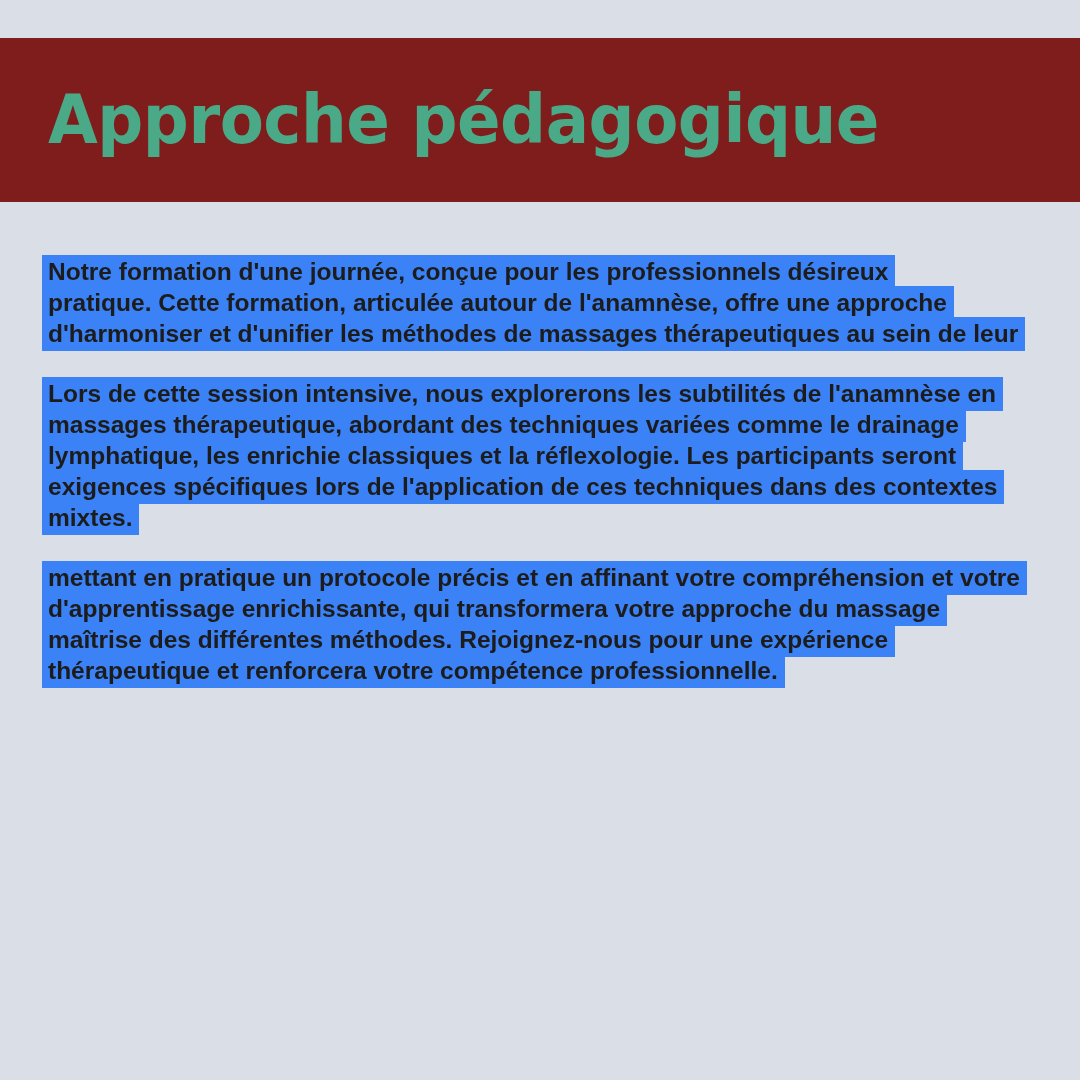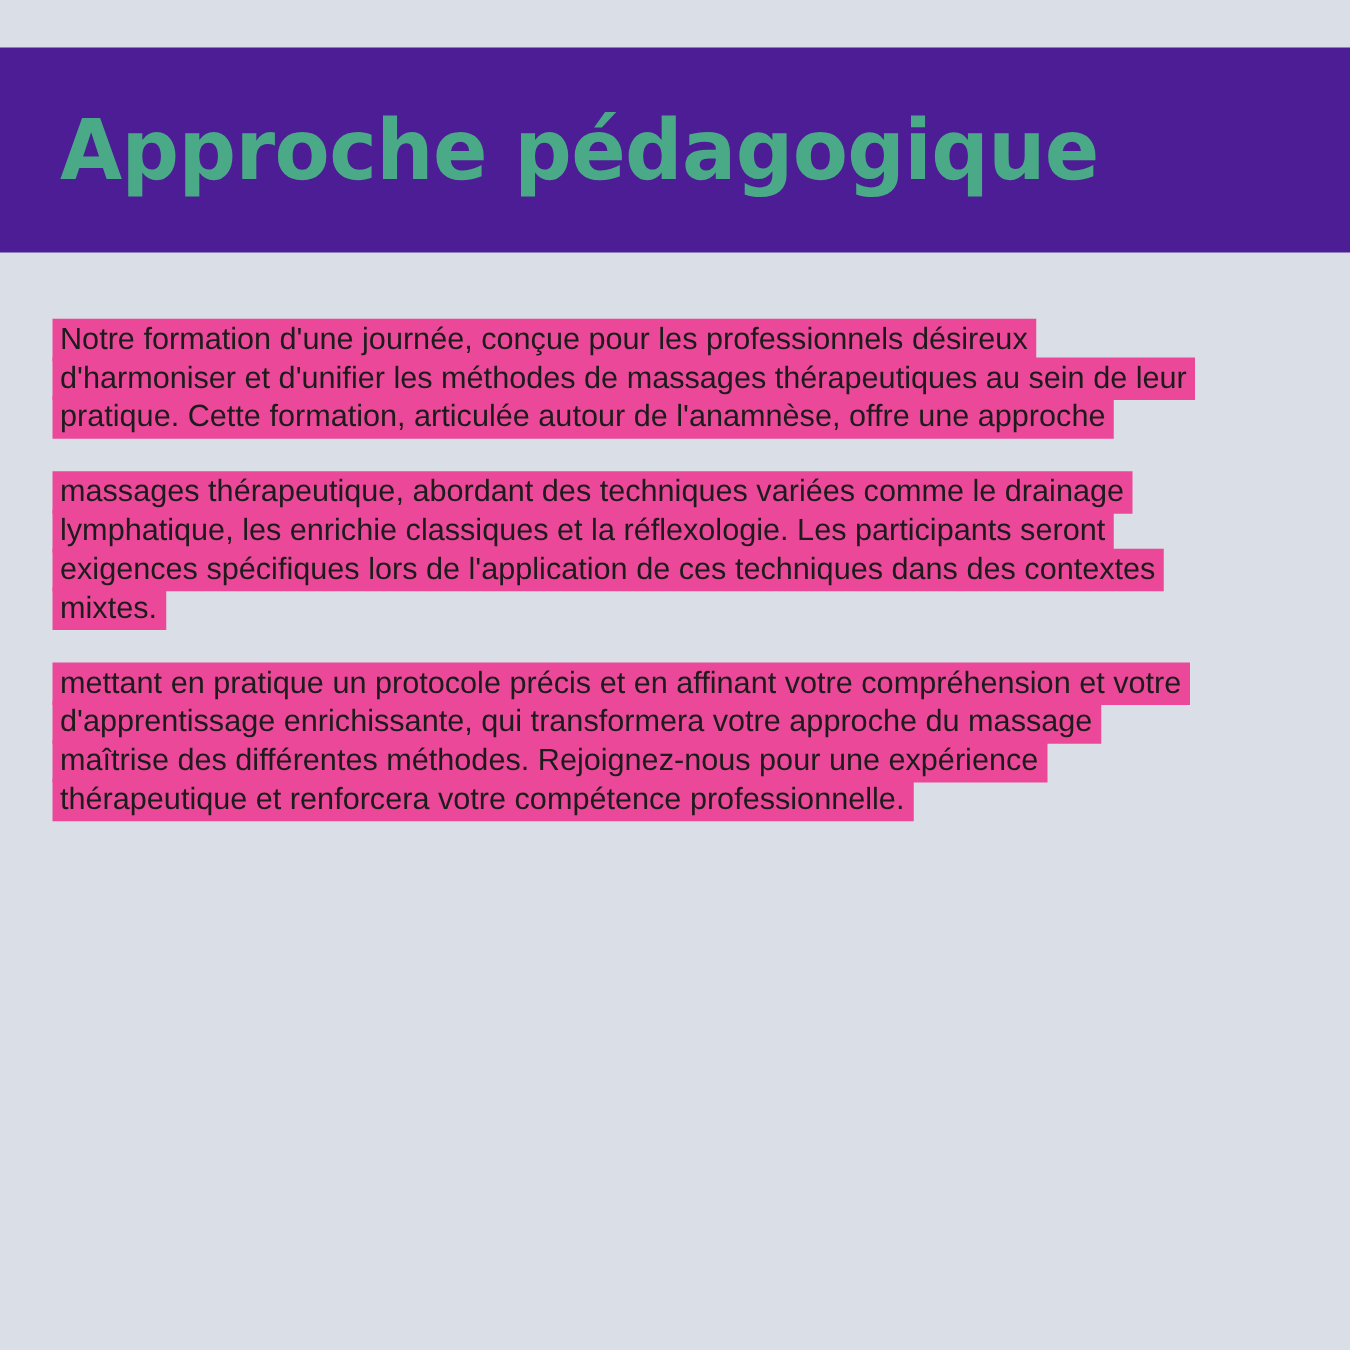--- a/index.html
+++ b/index.html
@@ -21,21 +21,21 @@
     background: #dadee6;
   }
 
   
   #header-band {
     position: absolute;
     left: 0;
     top: 38px;
     width: 1080px;
     height: 164px;
-    background: #4c1d95;
+    background: #7f1d1d;
     display: flex;
     align-items: center;
   }
 
   #page-title {
     margin: 0;
     padding-left: 50px;
     font-family: "DejaVu Sans", "Liberation Sans", sans-serif;
     font-size: 67px;
     font-weight: 700;
@@ -66,43 +66,45 @@
 
   .line {
     display: block;
     font-size: 24.5px;
     line-height: 31px;
     color: #1c1c1c;
     white-space: pre;
   }
 
   .line > .hl {
-    background: #ec4899;
+    background: #3b82f6;
     box-shadow: 0 0 0 0 #f4f4ee;
     padding: 3px 7px 4px 6px;
     box-decoration-break: clone;
+    font-weight: bold;
     -webkit-box-decoration-break: clone;
   }
 </style>
 </head>
 <body>
 
 <div id="page">
 
   <div id="header-band">
     <h1 id="page-title">Approche pédagogique</h1>
   </div>
 
   <div id="body-copy">
       <p class="paragraph">
         <span class="line"><span class="hl">Notre formation d'une journée, conçue pour les professionnels désireux</span></span>
+        <span class="line"><span class="hl">pratique. Cette formation, articulée autour de l'anamnèse, offre une approche</span></span>
         <span class="line"><span class="hl">d'harmoniser et d'unifier les méthodes de massages thérapeutiques au sein de leur</span></span>
-        <span class="line"><span class="hl">pratique. Cette formation, articulée autour de l'anamnèse, offre une approche</span></span>
       </p>
       <p class="paragraph">
+        <span class="line"><span class="hl">Lors de cette session intensive, nous explorerons les subtilités de l'anamnèse en</span></span>
         <span class="line"><span class="hl">massages thérapeutique, abordant des techniques variées comme le drainage</span></span>
         <span class="line"><span class="hl">lymphatique, les enrichie classiques et la réflexologie. Les participants seront</span></span>
         <span class="line"><span class="hl">exigences spécifiques lors de l'application de ces techniques dans des contextes</span></span>
         <span class="line"><span class="hl">mixtes.</span></span>
       </p>
       <p class="paragraph">
         <span class="line"><span class="hl">mettant en pratique un protocole précis et en affinant votre compréhension et votre</span></span>
         <span class="line"><span class="hl">d'apprentissage enrichissante, qui transformera votre approche du massage</span></span>
         <span class="line"><span class="hl">maîtrise des différentes méthodes. Rejoignez-nous pour une expérience</span></span>
         <span class="line"><span class="hl">thérapeutique et renforcera votre compétence professionnelle.</span></span>

